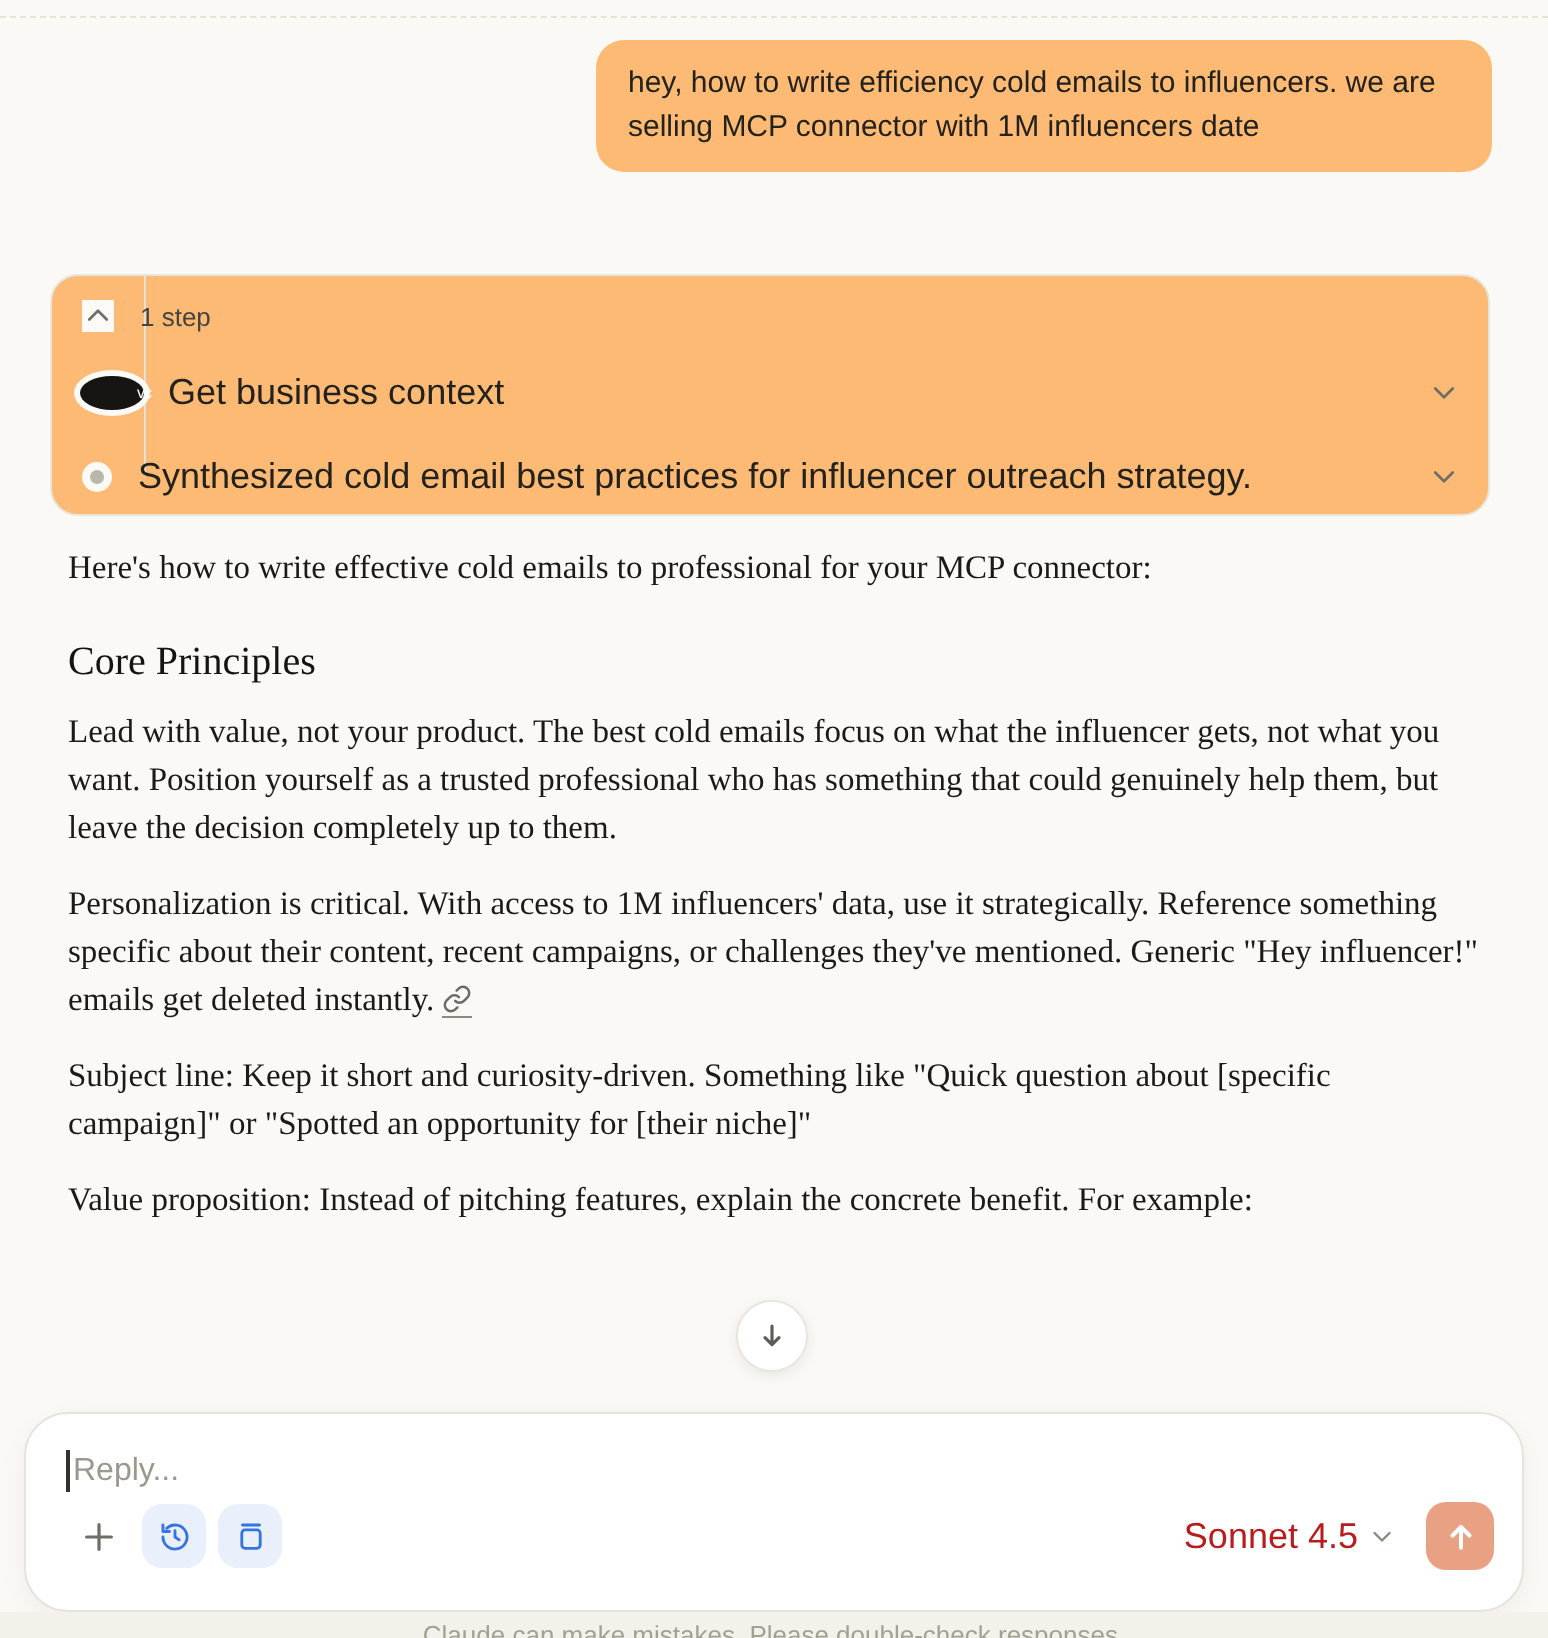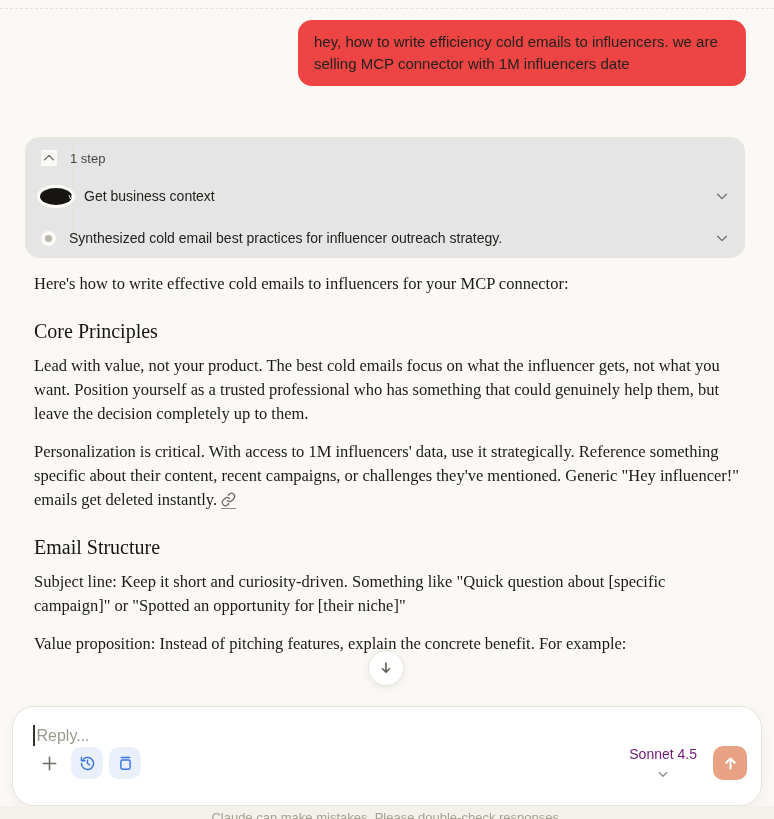--- a/index.html
+++ b/index.html
@@ -13,30 +13,30 @@
     color: #1b1a16;
   }
   .top-divider {
     position: absolute; top: 8px; left: 0; right: 0; height: 0;
     border-top: 1px dashed #e6e2d4;
   }
   
   .user-bubble {
     position: absolute; top: 20px; right: 28px;
     max-width: 448px;
-    background: #ef4444;
+    background: #fdba74;
     border-radius: 14px;
     padding: 11px 16px;
     font-size: 15px; line-height: 22px; color: #23221d;
   }
   
   .steps-panel {
     position: absolute; left: 25px; top: 137px;
     width: 720px; height: 121px;
-    background: #e5e5e5;
+    background: #fdba74;
     border: 1px solid #e8e5db;
     border-radius: 14px;
   }
   .timeline {
     position: absolute; left: 46px; top: 0; height: 100px; width: 1px;
     background: #e4e1d6;
   }
   .steps-header {
     position: absolute; top: 3px; left: 0; right: 0; height: 34px;
     display: flex; align-items: center; padding: 0 15px; gap: 13px;
@@ -58,21 +58,21 @@
     width: 16px; height: 17px; border-radius: 50%;
     background: #161513; color: #fff;
     font-size: 8px; font-weight: normal; letter-spacing: -0.5px;
     display: flex; align-items: center; justify-content: center;
     box-shadow: 0 0 0 3px #fbfaf6; z-index: 1; flex: none; padding-left: 32px;
   }
   .step-dot {
     width: 7px; height: 7px; border-radius: 50%; background: #b9b6ac;
     margin: 0 5px; box-shadow: 0 0 0 4px #fbfaf6; z-index: 1; flex: none;
   }
-  .step-label { font-size: 14px; color: #23221d; }
+  .step-label { font-size: 18px; color: #23221d; }
   .step-chevron { margin-left: auto; color: #6e6d66; display: flex; }
   
   .content {
     position: absolute; left: 34px; top: 272px; width: 706px;
     font-family: "Liberation Serif", serif;
     font-size: 16.5px; line-height: 24px; color: #1b1a16;
   }
   .content p { margin: 0 0 14px; }
   .content h2 {
     font-size: 20px; line-height: 26px; margin: 22px 0 10px;
@@ -94,41 +94,41 @@
     color: #5d5c55; cursor: pointer; padding: 0; z-index: 5;
   }
   
   .composer {
     position: absolute; left: 12px; top: 706px;
     width: 750px; height: 100px;
     background: #ffffff;
     border: 1px solid #e6e3da;
     border-radius: 22px;
     box-shadow: 0 4px 14px rgba(0,0,0,.05);
-    padding: 18px 14px 2px 20px;
-    display: flex; flex-direction: column; justify-content: flex-start;
+    padding: 18px 14px 20px 20px;
+    display: flex; flex-direction: column; justify-content: space-between;
     z-index: 10;
   }
   .input-row { display: flex; align-items: center; font-size: 16px; color: #9b988d; cursor: text; }
   .caret {
     width: 1.5px; height: 21px; background: #32312c; margin-right: 2px;
     animation: blink 1.1s steps(2, start) infinite;
   }
   @keyframes blink { 50% { opacity: 0; } }
   .toolbar { display: flex; align-items: center; }
   .icon-btn {
     width: 32px; height: 32px; border: none; background: transparent;
     border-radius: 10px; display: flex; align-items: center; justify-content: center;
     color: #6e6d66; cursor: pointer; padding: 0; flex: none;
   }
   .tool-pill { background: #e9effb; color: #3574e3; margin-left: 6px; }
   .spacer { flex: 1; }
   .model-select {
     display: flex; align-items: center; gap: 6px;
-    font-size: 14px; color: #701a75; margin-right: 16px; cursor: pointer; flex-direction: column;
+    font-size: 18px; color: #b91c1c; margin-right: 16px; cursor: pointer;
   }
   .model-select .chev { color: #8b897f; display: flex; }
   .send-btn {
     width: 34px; height: 34px; border: none; border-radius: 10px;
     background: #e9a184; color: #fff;
     display: flex; align-items: center; justify-content: center;
     cursor: pointer; padding: 0; flex: none;
   }
   
   .footer-strip {
@@ -173,30 +173,29 @@
     <span class="step-label">Synthesized cold email best practices for influencer outreach strategy.</span>
     <span class="step-chevron">
       <svg width="14" height="14" viewBox="0 0 16 16">
           <path d="M3 6l5 5 5-5" fill="none" stroke="currentColor" stroke-width="1.5" stroke-linecap="round" stroke-linejoin="round"></path>
         </svg>
     </span>
   </div>
 </div>
 
 <div class="content">
-  <p><span>Here's how to write effective cold emails to influencers for your MCP connector:</span></p>
+  <p><span>Here's how to write effective cold emails to professional for your MCP connector:</span></p>
 
   <h2>Core Principles</h2>
   <p><strong>Lead with value, not your product.</strong><span> The best cold emails focus on what the influencer gets, not what you want. Position yourself as a trusted professional who has something that could genuinely help them, but leave the decision completely up to them.</span></p>
   <p><strong>Personalization is critical.</strong><span> With access to 1M influencers' data, use it strategically. Reference something specific about their content, recent campaigns, or challenges they've mentioned. Generic "Hey influencer!" emails get deleted instantly.</span><span class="citation"><svg width="15" height="15" viewBox="0 0 24 24" fill="none" stroke="currentColor" stroke-width="2" stroke-linecap="round" stroke-linejoin="round">
           <path d="M10.5 13.5a5 5 0 0 0 7.07 0l2.8-2.8a5 5 0 0 0-7.07-7.07l-1.6 1.6"></path>
           <path d="M13.5 10.5a5 5 0 0 0-7.07 0l-2.8 2.8a5 5 0 0 0 7.07 7.07l1.6-1.6"></path>
         </svg></span></p>
 
-  <h2>Email Structure</h2>
   <p><strong>Subject line:</strong><span> Keep it short and curiosity-driven. Something like "Quick question about [specific campaign]" or "Spotted an opportunity for [their niche]"</span></p>
   <p><strong>Value proposition:</strong><span> Instead of pitching features, explain the concrete benefit. For example:</span></p>
 </div>
 
 <button class="scroll-btn">
   <svg width="16" height="16" viewBox="0 0 16 16">
       <path d="M8 3v9M4.5 8.8L8 12.3l3.5-3.5" fill="none" stroke="currentColor" stroke-width="1.6" stroke-linecap="round" stroke-linejoin="round"></path>
     </svg>
 </button>
 

